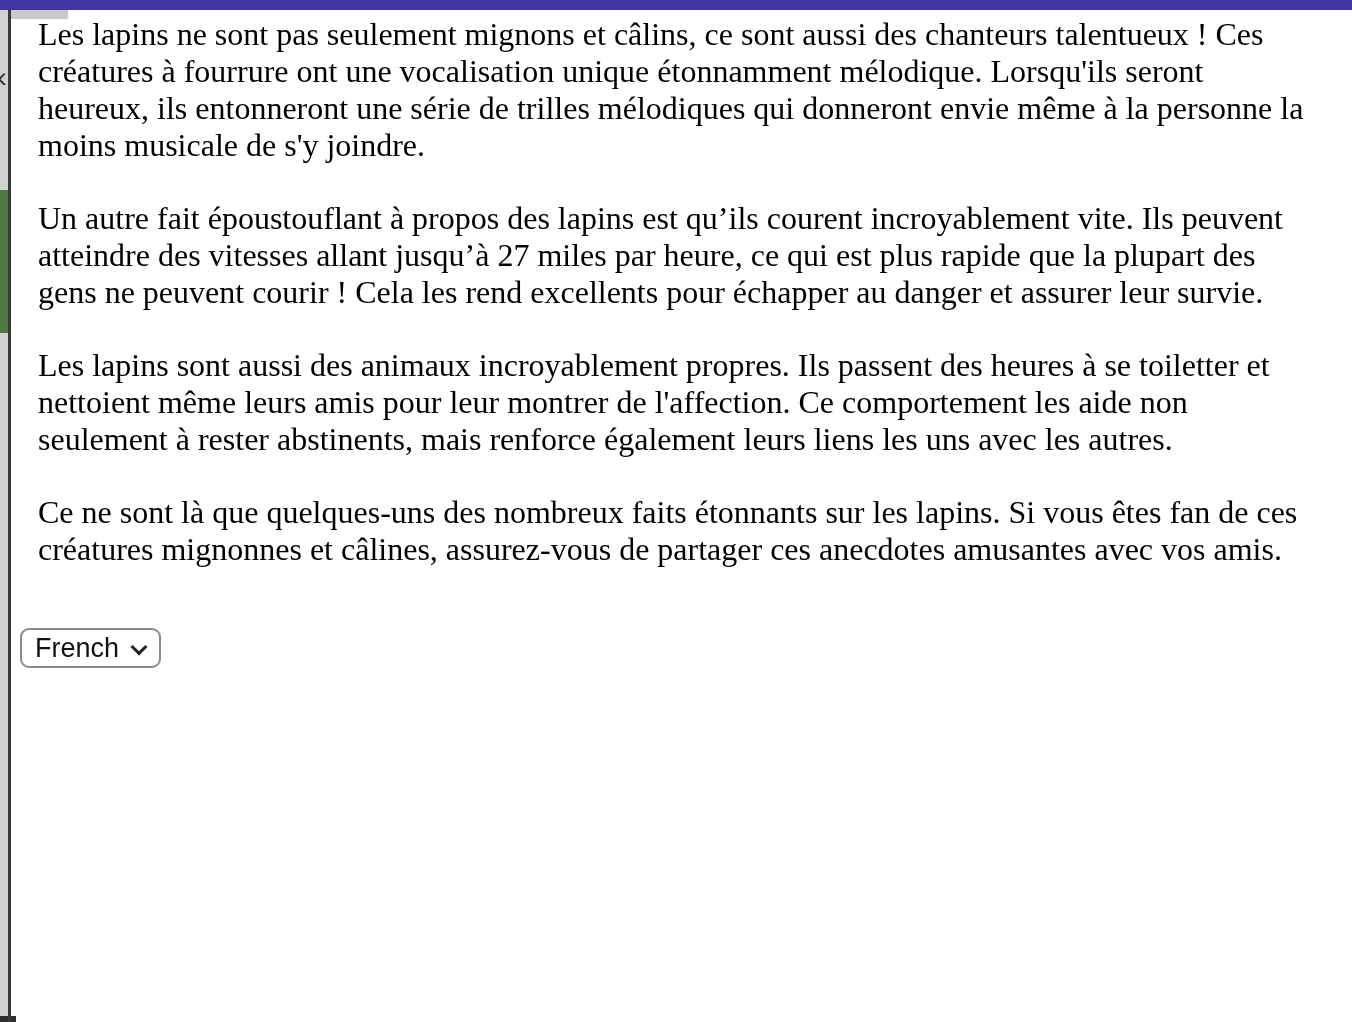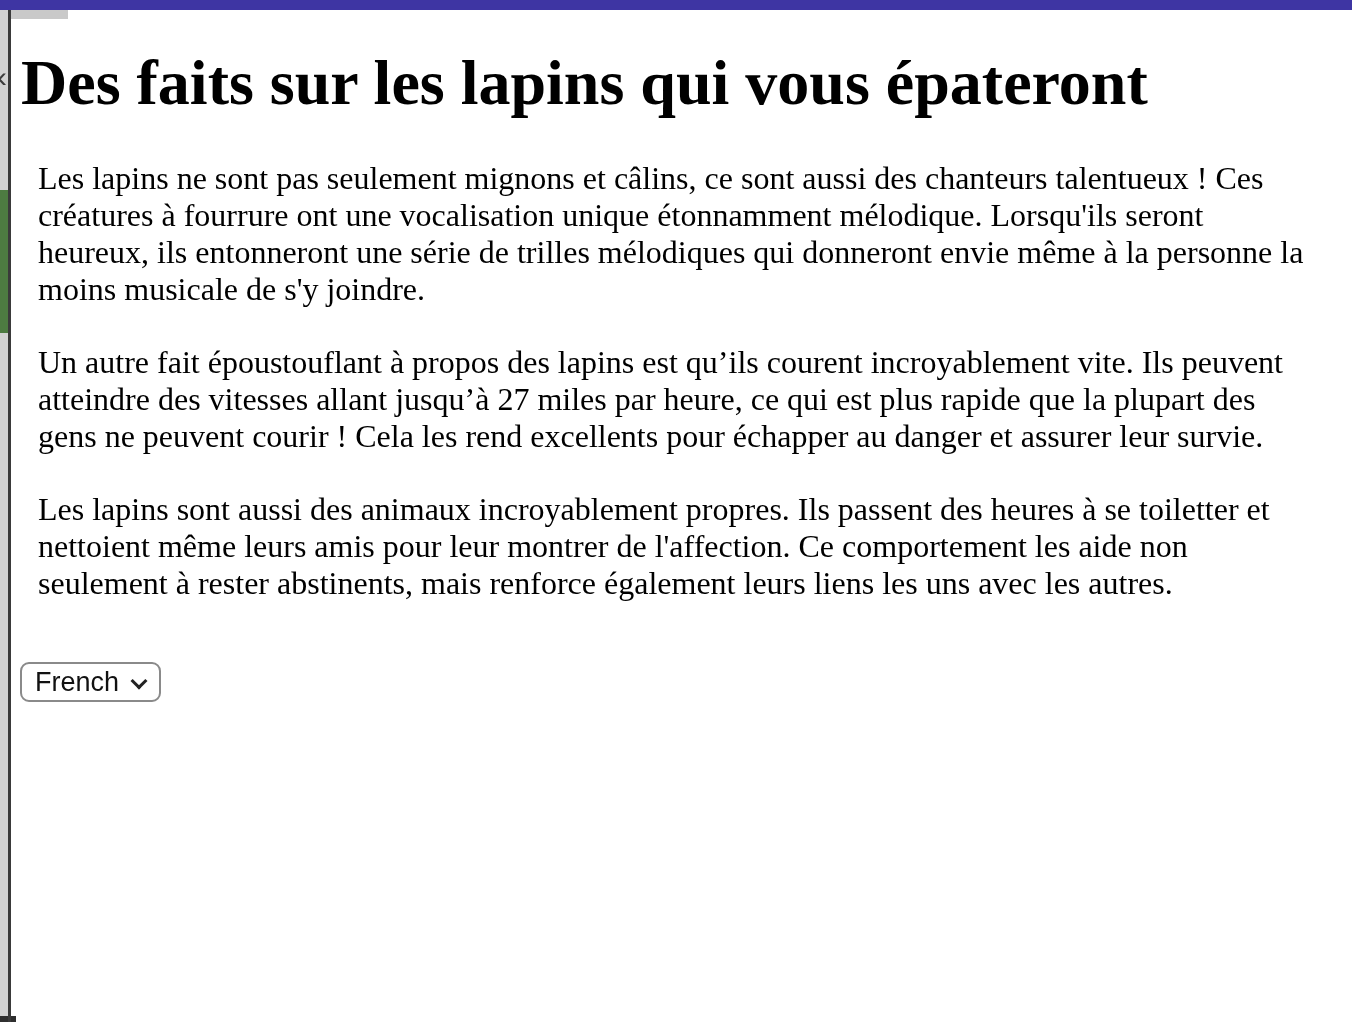--- a/index.html
+++ b/index.html
@@ -127,27 +127,27 @@
 
 <div class="left-strip">
   <div class="green-seg"></div>
   <div class="back-chevron">‹</div>
 </div>
 <div class="bottom-patch"></div>
 <div class="edge-line"></div>
 <div class="corner-notch"></div>
 
 <main class="content">
-  <h1 class="page-title">Des faits sur les lapins qui vous épateront</h1>
 
   <p class="para">Les lapins ne sont pas seulement mignons et câlins, ce sont aussi des chanteurs talentueux ! Ces créatures à fourrure ont une vocalisation unique étonnamment mélodique. Lorsqu'ils seront heureux, ils entonneront une série de trilles mélodiques qui donneront envie même à la personne la moins musicale de s'y joindre.</p>
 
   <p class="para">Un autre fait époustouflant à propos des lapins est qu’ils courent incroyablement vite. Ils peuvent atteindre des vitesses allant jusqu’à 27 miles par heure, ce qui est plus rapide que la plupart des gens ne peuvent courir ! Cela les rend excellents pour échapper au danger et assurer leur survie.</p>
 
 
   <p class="para">Les lapins sont aussi des animaux incroyablement propres. Ils passent des heures à se toiletter et nettoient même leurs amis pour leur montrer de l'affection. Ce comportement les aide non seulement à rester abstinents, mais renforce également leurs liens les uns avec les autres.</p>
 
+  <p class="para">Ce ne sont là que quelques-uns des nombreux faits étonnants sur les lapins. Si vous êtes fan de ces créatures mignonnes et câlines, assurez-vous de partager ces anecdotes amusantes avec vos amis.</p>
 
   <div class="lang-select" role="combobox" aria-expanded="false">
     <span class="value">French</span>
     <span class="chev"></span>
   </div>
 </main>
 
 </body></html>

